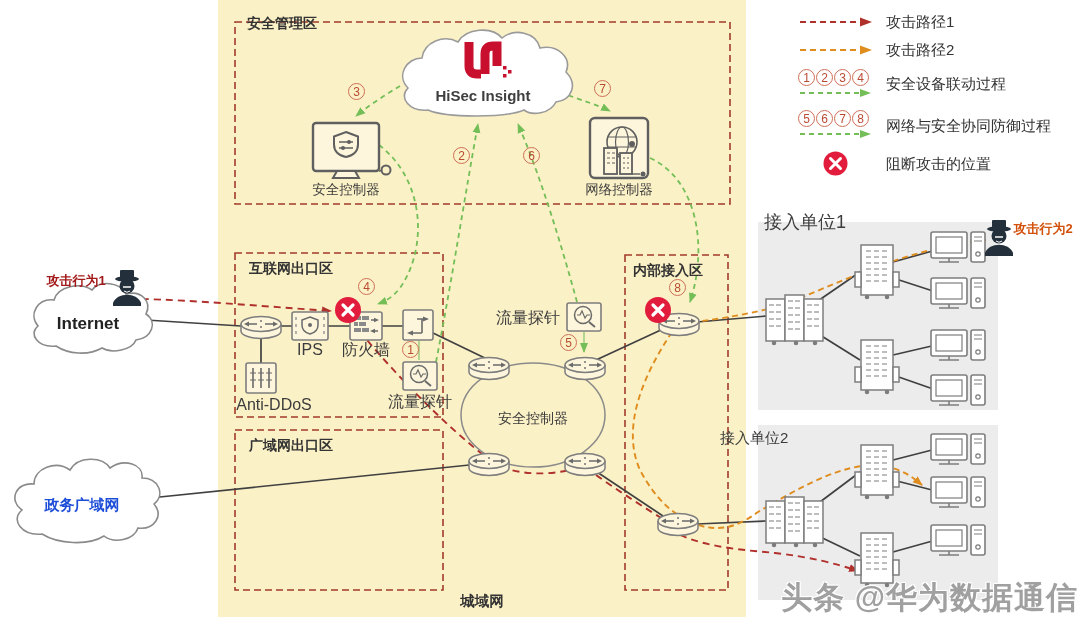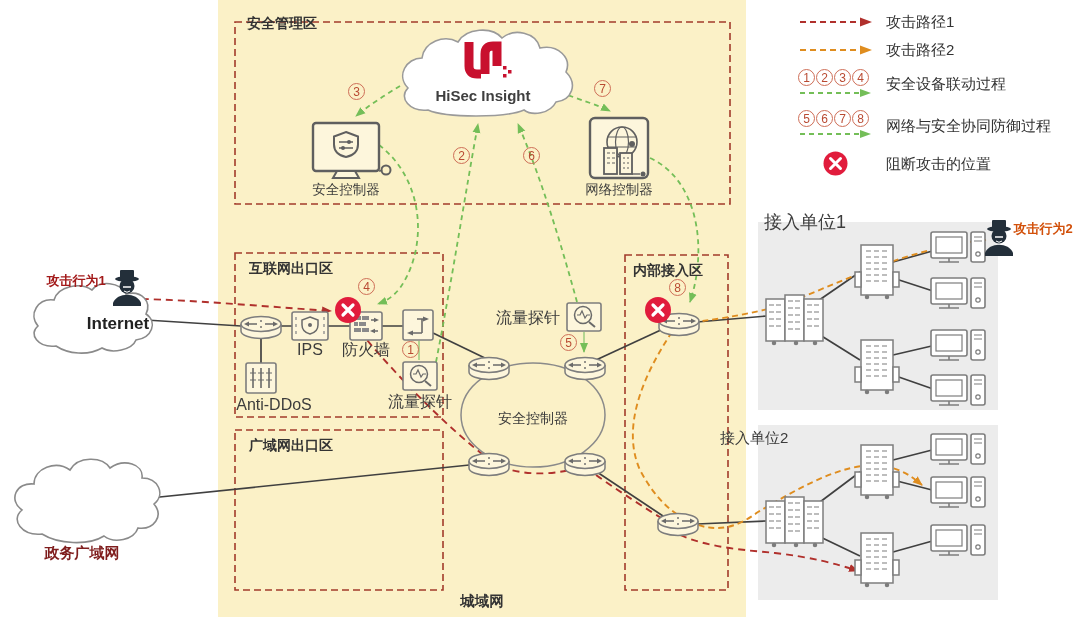--- a/index.html
+++ b/index.html
@@ -2,22 +2,22 @@
 <html><head>
 <meta charset="utf-8">
 <style>
   html,body{margin:0;padding:0;background:#fff;}
   #stage{position:relative;width:1080px;height:623px;background:#ffffff;overflow:hidden;
          font-family:"Liberation Sans","DejaVu Sans",sans-serif;}
   #diagram-svg{position:absolute;left:0;top:0;z-index:1;}
   .lbl{position:absolute;z-index:3;color:#3c3c3c;font-size:16px;white-space:nowrap;}
   .c{transform:translate(-50%,-50%);}
   .zone{font-weight:bold;font-size:14px;color:#333;}
-  .big{font-size:17px;font-weight:bold;color:#222;margin-left:30px;}
-  .mid{font-size:15px;font-weight:bold;color:#7f1d1d;margin-top:48px;}
+  .big{font-size:17px;font-weight:bold;color:#222;}
+  .mid{font-size:15px;font-weight:bold;color:#1d4ed8;}
   .hisec{font-size:15px;font-weight:600;color:#3f3f3f;}
   .atk1{color:#A31A1A;font-weight:bold;font-size:13px;text-align:right;}
   .atk2{color:#D2500A;font-weight:bold;font-size:13px;}
   .step{position:absolute;z-index:4;width:17px;height:17px;border:1.4px solid #CE6E57;
         border-radius:50%;color:#B94A32;font-size:12px;line-height:16px;text-align:center;
         box-sizing:border-box;background:transparent;}
   .legend-label{position:absolute;z-index:3;left:886px;transform:translateY(-50%);
         font-size:15px;color:#333;white-space:nowrap;}
   .legend-step{position:absolute;z-index:4;}
   .lg-sample{position:absolute;z-index:3;}
@@ -334,14 +334,15 @@
       <polygon points="62,1 73,5 62,9" fill="#74BE58"></polygon>
 </svg>
 <div class="legend-label" style="top:126px">网络与安全协同防御过程</div>
 
 <svg class="lg-sample" style="left:822px;top:150px" width="27" height="27">
   <circle cx="13.5" cy="13.5" r="12" fill="#E11C3C"></circle>
   <path d="M8.5,8.5 L18.5,18.5 M18.5,8.5 L8.5,18.5" stroke="#fff" stroke-width="3" stroke-linecap="round"></path>
 </svg>
 <div class="legend-label" style="top:164px">阻断攻击的位置</div>
 
+<div id="watermark">头条 @华为数据通信</div>
 
 </div>
 
 </body></html>

